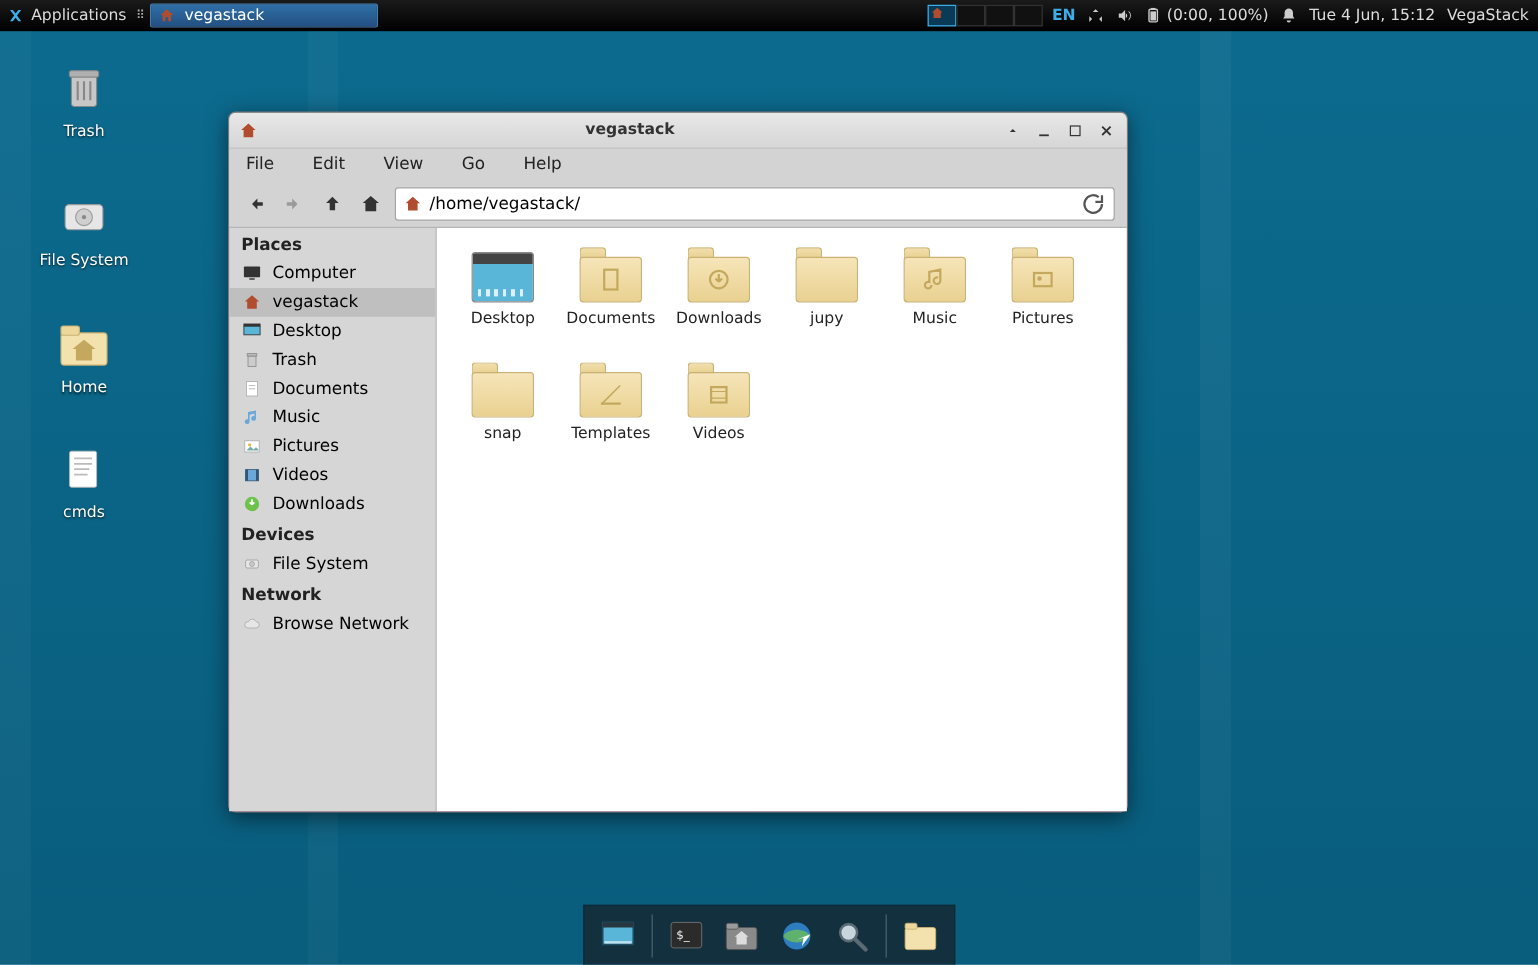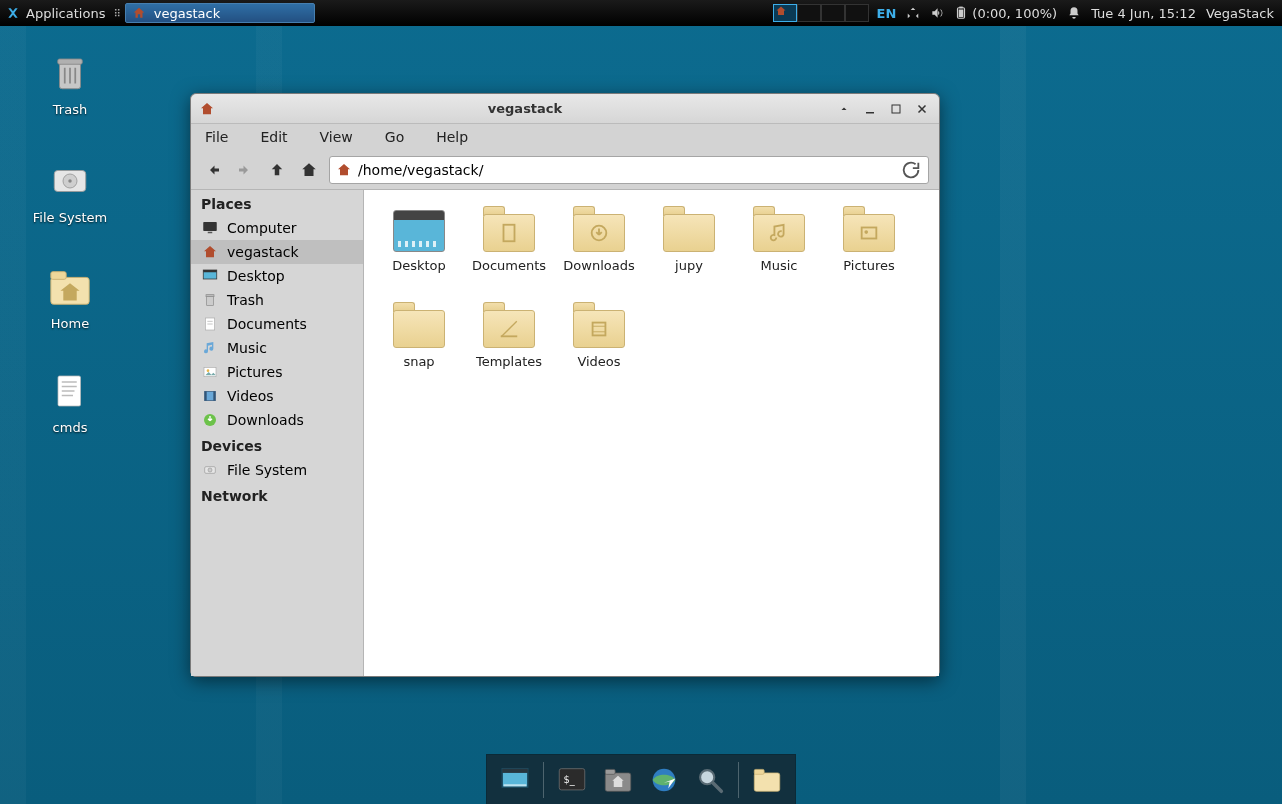--- a/index.html
+++ b/index.html
@@ -413,20 +413,28 @@
         <span class="si">
             <svg viewBox="0 0 24 24" width="16" height="16">
               <rect x="4" y="7" width="16" height="10" rx="2" fill="#e6e6e6" stroke="#999"></rect>
               <circle cx="12" cy="12" r="3" fill="#ccc" stroke="#999"></circle>
             </svg>
           </span>
         <span>File System</span>
       </div>
 
       <div class="side-head">Network</div>
+      <div class="side-item">
+        <span class="si">
+            <svg viewBox="0 0 24 24" width="16" height="16">
+              <path fill="#e6e6e6" stroke="#aaa" d="M7 17a4 4 0 1 1 .7-7.95A5 5 0 0 1 17 9a4 4 0 0 1 0 8H7z"></path>
+            </svg>
+          </span>
+        <span>Browse Network</span>
+      </div>
     </div>
 
     <div class="content">
 
       <div class="f-item">
         <div class="fi">
             <div class="desktop-tile"></div>
           </div>
         <div>Desktop</div>
       </div>

